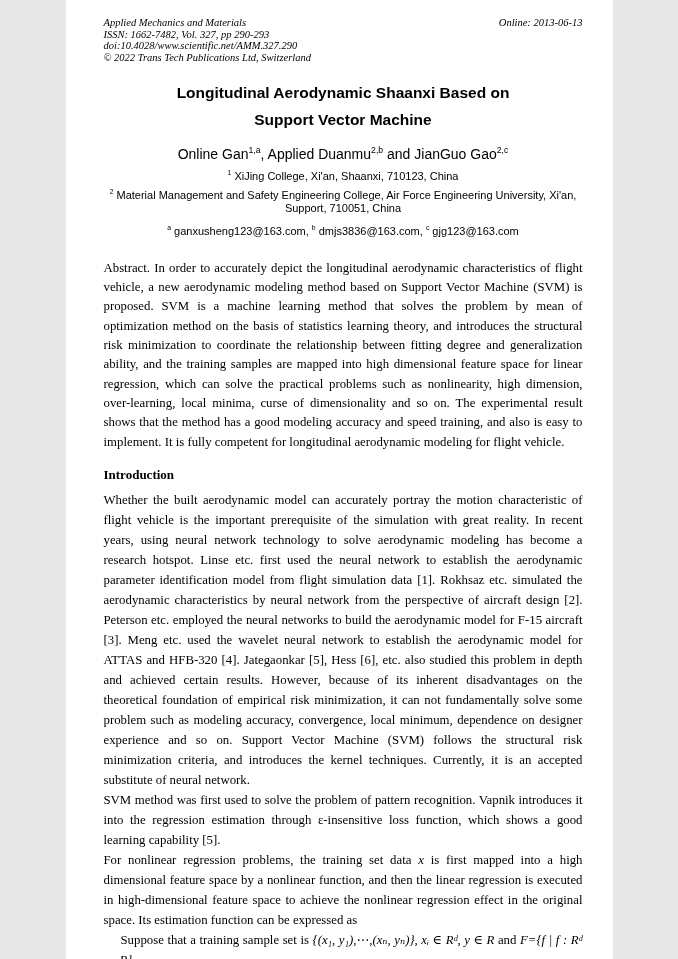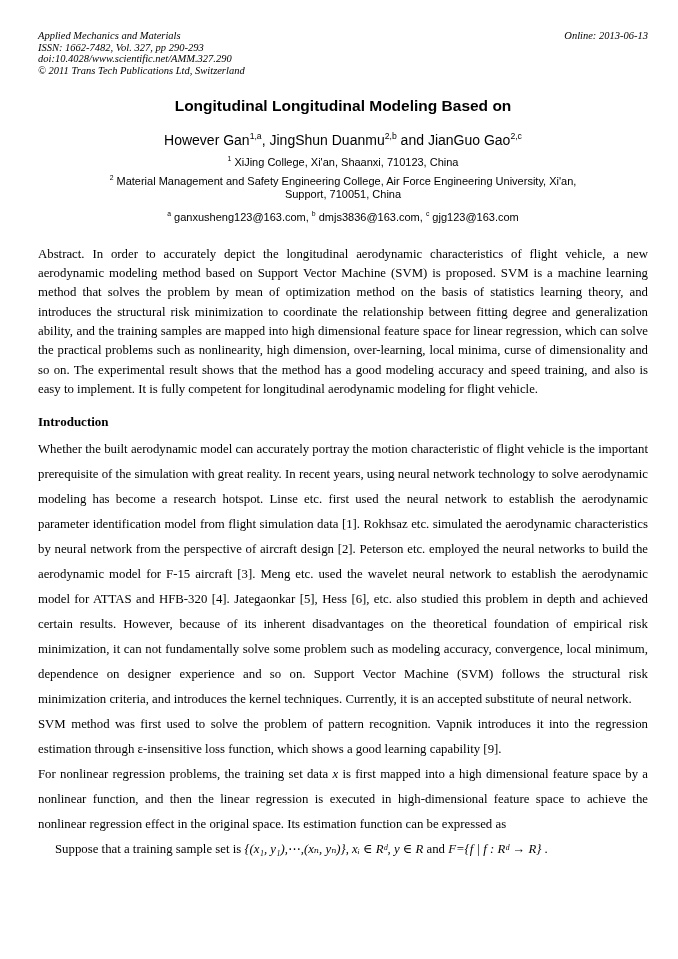--- a/index.html
+++ b/index.html
@@ -1,26 +1,26 @@
 <!DOCTYPE html>
 <html><head>
 <meta charset="utf-8">
 <style>
   html, body {
     margin: 0;
     padding: 0;
     background: #e8e8e8;
   }
   .page {
-    width: 678px;
+    width: 547px;
     height: 959px;
     margin: 0 auto;
     background: #ffffff;
     box-sizing: border-box;
-    padding: 30px 30px 20px 38px;
+    padding: 17px 30px 20px 38px;
     color: #000000;
     font-family: "Liberation Serif", "DejaVu Serif", serif;
     overflow: hidden;
   }
   
   .header {
     display: flex;
     justify-content: space-between;
     align-items: flex-start;
     font-style: italic;
@@ -89,66 +89,67 @@
   .section-heading {
     font-size: 13px;
     font-weight: bold;
     margin: 0;
     padding: 0;
   }
   .heading-intro { margin-top: 15px; margin-bottom: 7px; }
   .heading-svm   { margin-top: 12px; margin-bottom: 7px; }
   .para {
     font-size: 12.8px;
-    line-height: 25px;
+    line-height: 20px;
     text-align: justify;
     margin: 0;
   }
   .para.indent { text-indent: 17px; }
   .math {
     font-style: italic;
     font-family: "Liberation Serif", "DejaVu Serif", "DejaVu Sans", serif;
   }
 </style>
 </head>
 <body>
 
 <div class="page">
 
   <div class="header">
     <div class="header-left">
       <div>Applied Mechanics and Materials</div>
       <div>ISSN: 1662-7482, Vol. 327, pp 290-293</div>
       <div>doi:10.4028/www.scientific.net/AMM.327.290</div>
-      <div>© 2011 Trans Tech Publications Ltd, Switzerland</div>
+      <div>© 2022 Trans Tech Publications Ltd, Switzerland</div>
     </div>
     <div class="header-right">Online: 2013-06-13</div>
   </div>
 
   <div class="title">
-    <div>Longitudinal Longitudinal Modeling Based on</div>
+    <div>Longitudinal Aerodynamic Shaanxi Based on</div>
+    <div>Support Vector Machine</div>
   </div>
 
-  <div class="authors"><span>However Gan</span><sup>1,a</sup><span>, </span><span>JingShun Duanmu</span><sup>2,b</sup><span> and </span><span>JianGuo Gao</span><sup>2,c</sup>
+  <div class="authors"><span>Online Gan</span><sup>1,a</sup><span>, </span><span>Applied Duanmu</span><sup>2,b</sup><span> and </span><span>JianGuo Gao</span><sup>2,c</sup>
   </div>
 
   <div class="affiliation aff1"><sup>1</sup><span> XiJing College, Xi'an, Shaanxi, 710123, China</span>
   </div>
   <div class="affiliation aff2"><sup>2</sup><span> Material Management and Safety Engineering College, Air Force Engineering University, Xi'an, Support, 710051, China</span>
   </div>
 
   <div class="emails"><sup>a</sup><span> ganxusheng123@163.com, </span><sup>b</sup><span> dmjs3836@163.com, </span><sup>c</sup><span> gjg123@163.com</span>
   </div>
 
 
   <div class="abstract"><span class="abs-label">Abstract.</span><span> In order to accurately depict the longitudinal aerodynamic characteristics of flight vehicle, a new aerodynamic modeling method based on Support Vector Machine (SVM) is proposed. SVM is a machine learning method that solves the problem by mean of optimization method on the basis of statistics learning theory, and introduces the structural risk minimization to coordinate the relationship between fitting degree and generalization ability, and the training samples are mapped into high dimensional feature space for linear regression, which can solve the practical problems such as nonlinearity, high dimension, over-learning, local minima, curse of dimensionality and so on. The experimental result shows that the method has a good modeling accuracy and speed training, and also is easy to implement. It is fully competent for longitudinal aerodynamic modeling for flight vehicle.</span>
   </div>
 
   <h2 class="section-heading heading-intro">Introduction</h2>
   <p class="para">Whether the built aerodynamic model can accurately portray the motion characteristic of flight vehicle is the important prerequisite of the simulation with great reality. In recent years, using neural network technology to solve aerodynamic modeling has become a research hotspot. Linse etc. first used the neural network to establish the aerodynamic parameter identification model from flight simulation data [1]. Rokhsaz etc. simulated the aerodynamic characteristics by neural network from the perspective of aircraft design [2]. Peterson etc. employed the neural networks to build the aerodynamic model for F-15 aircraft [3]. Meng etc. used the wavelet neural network to establish the aerodynamic model for ATTAS and HFB-320 [4]. Jategaonkar [5], Hess [6], etc. also studied this problem in depth and achieved certain results. However, because of its inherent disadvantages on the theoretical foundation of empirical risk minimization, it can not fundamentally solve some problem such as modeling accuracy, convergence, local minimum, dependence on designer experience and so on. Support Vector Machine (SVM) follows the structural risk minimization criteria, and introduces the kernel techniques. Currently, it is an accepted substitute of neural network.</p>
 
-  <p class="para">SVM method was first used to solve the problem of pattern recognition. Vapnik introduces it into the regression estimation through ε-insensitive loss function, which shows a good learning capability [9].</p>
+  <p class="para">SVM method was first used to solve the problem of pattern recognition. Vapnik introduces it into the regression estimation through ε-insensitive loss function, which shows a good learning capability [5].</p>
   <p class="para"><span>For nonlinear regression problems, the training set data </span><span class="math">x</span><span> is first mapped into a high dimensional feature space by a nonlinear function, and then the linear regression is executed in high-dimensional feature space to achieve the nonlinear regression effect in the original space. Its estimation function can be expressed as</span>
   </p>
   <p class="para indent"><span>Suppose that a training sample set is </span><span class="math">{(x₁, y₁),⋯,(xₙ, yₙ)}</span><span>, </span><span class="math">xᵢ ∈ Rᵈ</span><span>, </span><span class="math">y ∈ R</span><span> and </span><span class="math">F={f | f : Rᵈ → R}</span><span> .</span>
   </p>
 
 </div>
 
 </body></html>

